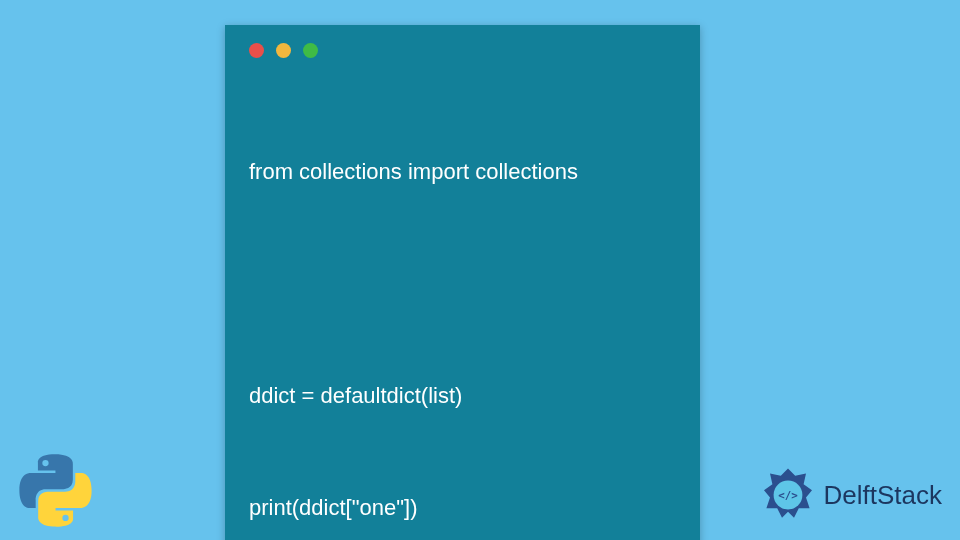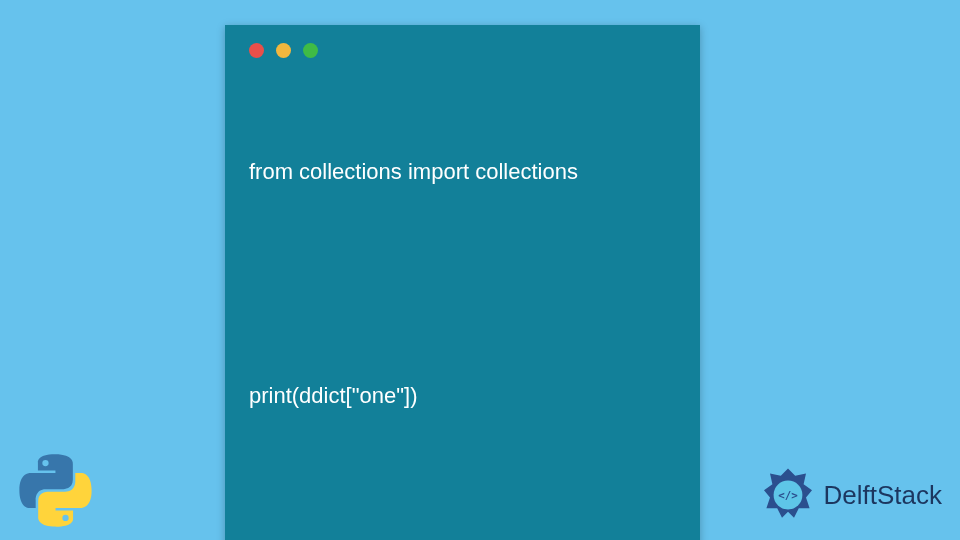--- a/index.html
+++ b/index.html
@@ -67,20 +67,21 @@
 
 <div class="code-window">
   <div class="window-controls">
     <div class="dot dot-red"></div>
     <div class="dot dot-yellow"></div>
     <div class="dot dot-green"></div>
   </div>
   <div class="code-block">
     <div>from collections import collections</div>
     <div>&nbsp;</div>
+    <div>ddict = defaultdict(list)</div>
     <div>print(ddict["one"])</div>
     
     
     
   </div>
 </div>
 
 <svg class="python-logo" viewBox="0 0 110 110">
   <path fill="#3776ab" d="M54.5 2c-27 0-25.3 11.7-25.3 11.7l.03 12.1h25.7v3.64H19.1S2 27.4 2 54.6c0 27.2 15 26.2 15 26.2h8.93V68.2s-.48-15 14.7-15h25.5s14.3.23 14.3-13.8V16.1S82.6 2 54.5 2zM40.3 10.1a4.62 4.62 0 1 1 0 9.24 4.62 4.62 0 0 1 0-9.24z"></path>
   <path fill="#ffd43b" d="M55.5 108c27 0 25.3-11.7 25.3-11.7l-.03-12.1h-25.7v-3.64h35.8s17.1 2.04 17.1-25.2c0-27.2-15-26.2-15-26.2h-8.93v12.6s.48 15-14.7 15H43.9s-14.3-.23-14.3 13.8v23.3s-2.14 14.1 25.9 14.1zm14.2-8.13a4.62 4.62 0 1 1 0-9.24 4.62 4.62 0 0 1 0 9.24z"></path>

